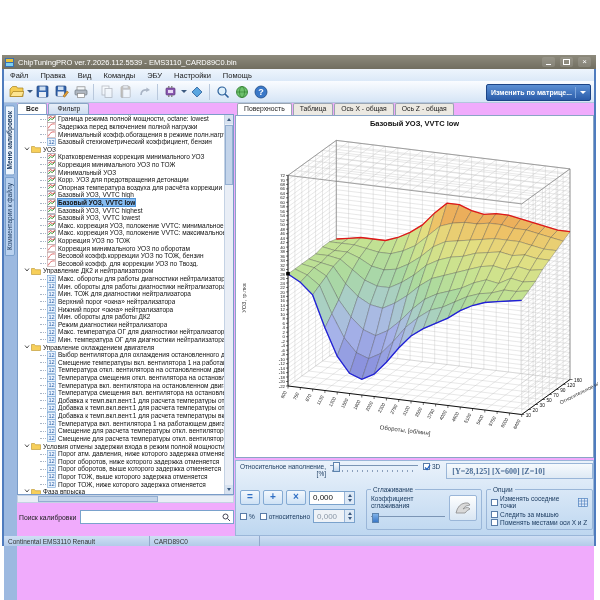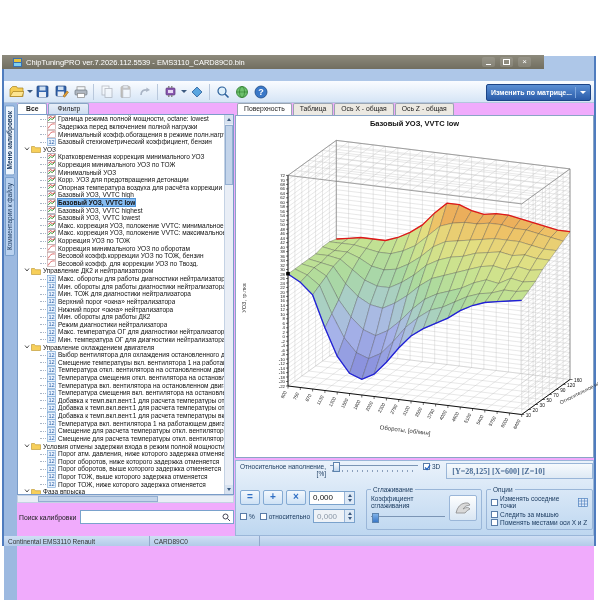--- a/index.html
+++ b/index.html
@@ -1,22 +1,22 @@
 <!DOCTYPE html>
 <html><head>
 <meta charset="utf-8">
 <style>
   html,body{margin:0;padding:0;background:#fff;font-family:"Liberation Sans",sans-serif;}
   .stage{position:relative;width:600px;height:600px;background:#fff;overflow:hidden;}
   .window{position:absolute;left:2px;top:56px;width:594px;height:490px;
     border-left:2px solid #55851c0;box-sizing:border-box;background:#aec7e8;
     border:2px solid #4f7cbe;border-top:none;}
   
-  .titlebar{position:absolute;left:-2px;top:-1px;width:542px;height:14px;background:linear-gradient(#8d8a7c,#716e60);
-    display:flex;align-items:center;color:#fff;font-size:7.5px;padding:0 11px;box-sizing:border-box;}
+  .titlebar{position:absolute;left:-2px;top:-1px;width:594px;height:14px;background:linear-gradient(#8d8a7c,#716e60);
+    display:flex;align-items:center;color:#fff;font-size:7.5px;padding:0 3px;box-sizing:border-box;}
   .titlebar .title{flex:1;margin-left:4px;white-space:nowrap;overflow:hidden;}
   .winbtns{display:flex;gap:5px;align-items:center;margin-right:2px;}
   .winbtn{width:13px;height:10px;display:flex;align-items:center;justify-content:center;color:#fff;
     font-size:8px;line-height:8px;background:rgba(255,255,255,.12);border-radius:2px;}
   .winbtn.max i{display:block;width:5px;height:4px;border:1px solid #fff;}
   .winbtn.min i{display:block;width:5px;height:1px;background:#fff;margin-top:4px;}
   
   .menubar{position:absolute;left:0;top:13px;width:590px;height:12px;background:linear-gradient(#eef5fd,#dce9f8);
     display:flex;align-items:center;font-size:7.5px;color:#1a1a1a;}
   .menu-item{padding:0 6px;}
@@ -133,20 +133,29 @@
       <span class="winbtn min">
             <i></i>
           </span>
       <span class="winbtn max">
             <i></i>
           </span>
       <span class="winbtn">×</span>
     </span>
   </div>
 
+  <div class="menubar" id="menubar">
+        <span class="menu-item">Файл</span>
+        <span class="menu-item">Правка</span>
+        <span class="menu-item">Вид</span>
+        <span class="menu-item">Команды</span>
+        <span class="menu-item">ЭБУ</span>
+        <span class="menu-item">Настройки</span>
+        <span class="menu-item">Помощь</span>
+      </div>
 
   <div class="toolbar">
     <span class="tbtn">
       <svg width="15" height="13">
             <path d="M1 4 l2.5-2.5 h4 l1 1.5 h5.5 v8.5 h-13z" fill="#f5ce55" stroke="#a8811f" stroke-width="0.7"></path>
             <path d="M1 11.5 l3-5 h11 l-2 5z" fill="#fde592" stroke="#a8811f" stroke-width="0.7"></path>
           </svg>
     </span>
         <span class="caret"></span>
     <span class="tbtn">

